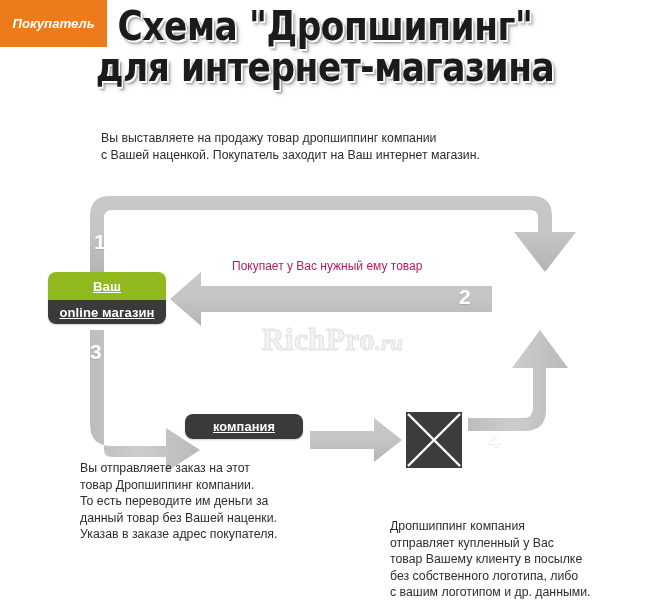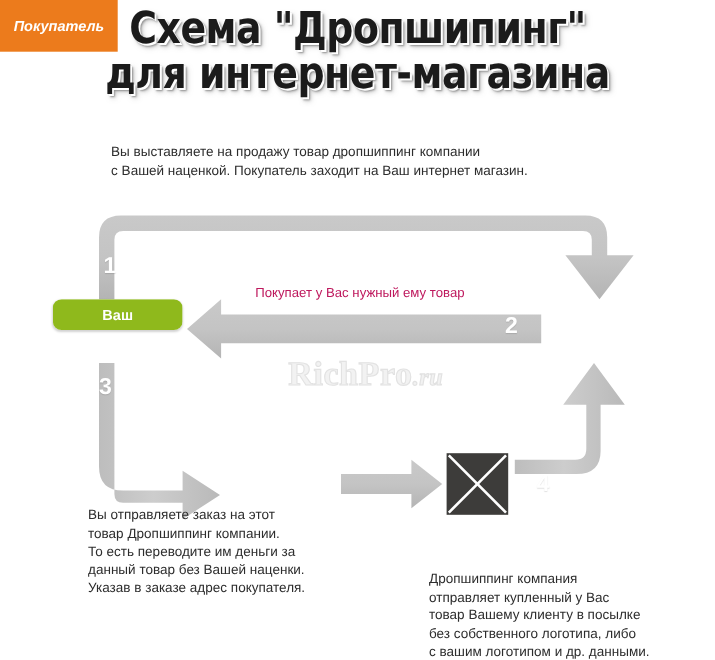--- a/index.html
+++ b/index.html
@@ -89,20 +89,21 @@
   }
   .node .top-band,
   .node .bottom-band {
     display: flex;
     align-items: center;
     justify-content: center;
     font-size: 13.2px;
     font-weight: bold;
     color: #ffffff;
     letter-spacing: 0.1px;
+    text-decoration: underline;
   }
   .node .top-band    { background: #8fb91c; }
   .node .bottom-band { background: #3a3a38; }
 
   #node-shop  { left: 48px;  top: 272px; width: 118px; }
   #node-shop .top-band    { height: 28px; }
   #node-shop .bottom-band { height: 24px; font-size: 13px; }
 
   #node-dropshipping { left: 185px; top: 414px; width: 118px; }
   #node-dropshipping .top-band    { height: 27px; font-size: 12.4px; }
@@ -240,23 +241,25 @@
 <div class="step-num" id="step-4">4</div>
 
 <div id="flow-caption">Покупает у Вас нужный ему товар</div>
 
 <div id="watermark">
   <span>RichPro</span><span class="wm-tld">.ru</span>
 </div>
 
 <div class="node" id="node-shop">
   <div class="top-band">Ваш</div>
+  <div class="bottom-band">online магазин</div>
 </div>
 
 <div class="node" id="node-dropshipping">
+  <div class="bottom-band">компания</div>
 </div>
 
 <div id="node-buyer">
   <span>Покупатель</span>
 </div>
 
 <div id="node-parcel">
   <svg viewBox="0 0 56 56" width="56" height="56" xmlns="http://www.w3.org/2000/svg">
     <line x1="2" y1="2" x2="54" y2="54" stroke="#ffffff" stroke-width="2.4"></line>
     <line x1="54" y1="2" x2="2" y2="54" stroke="#ffffff" stroke-width="2.4"></line>

